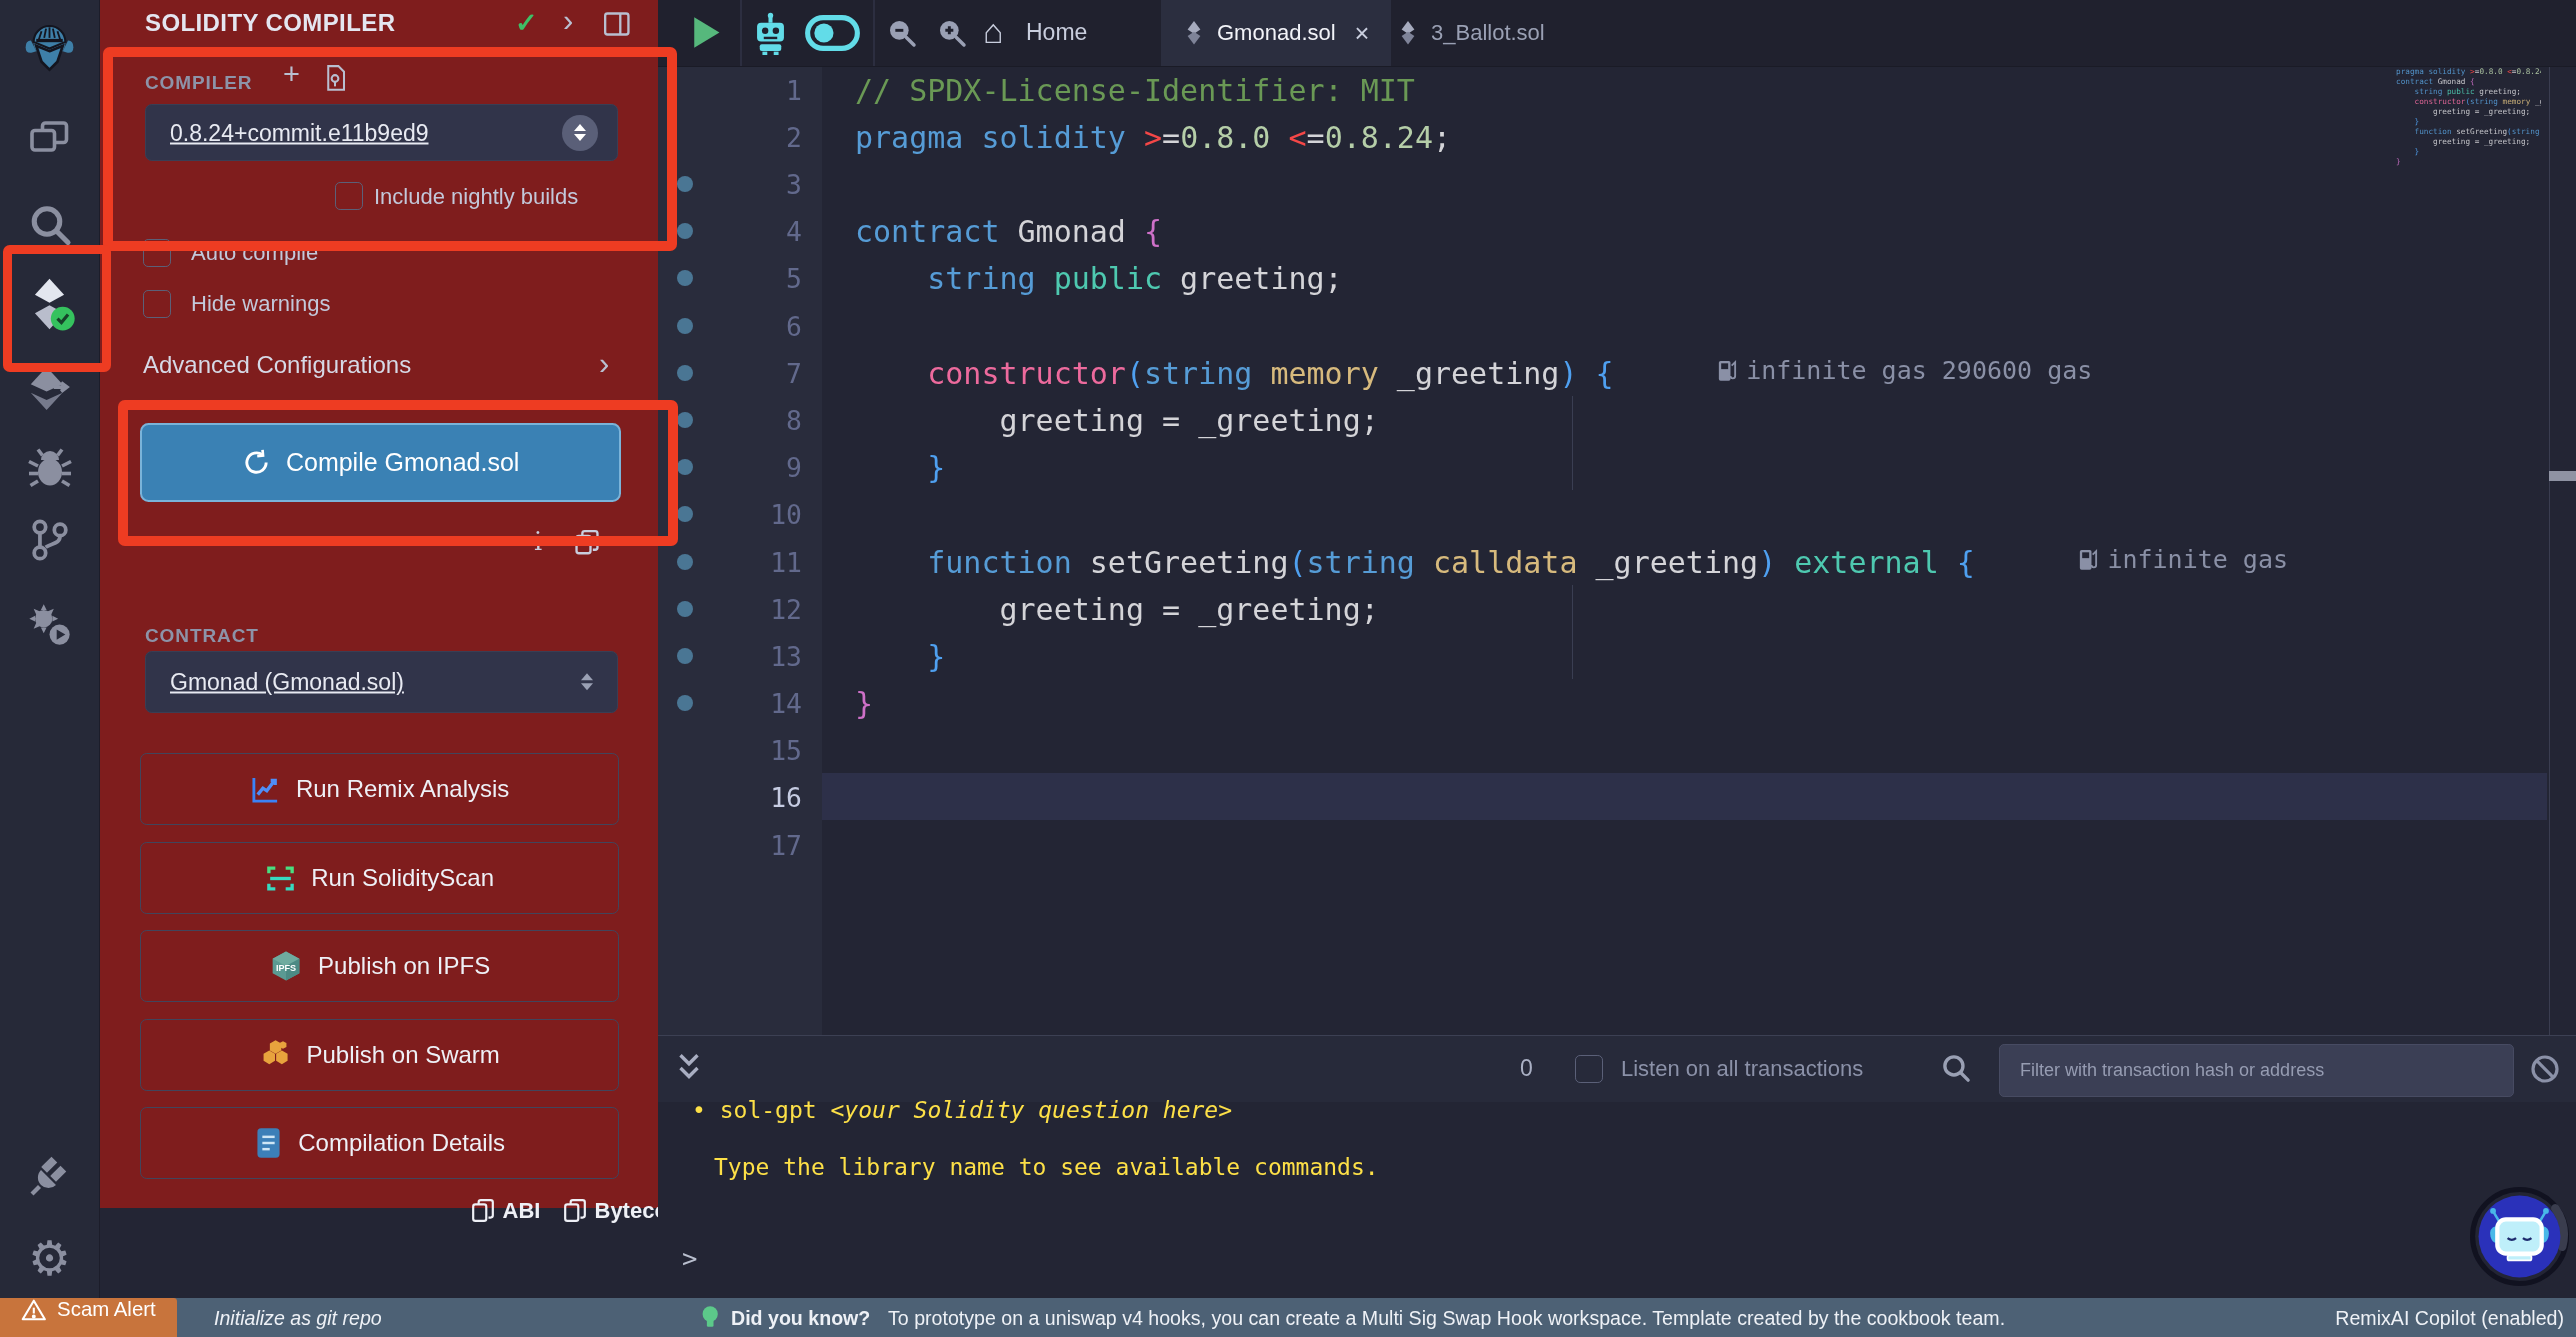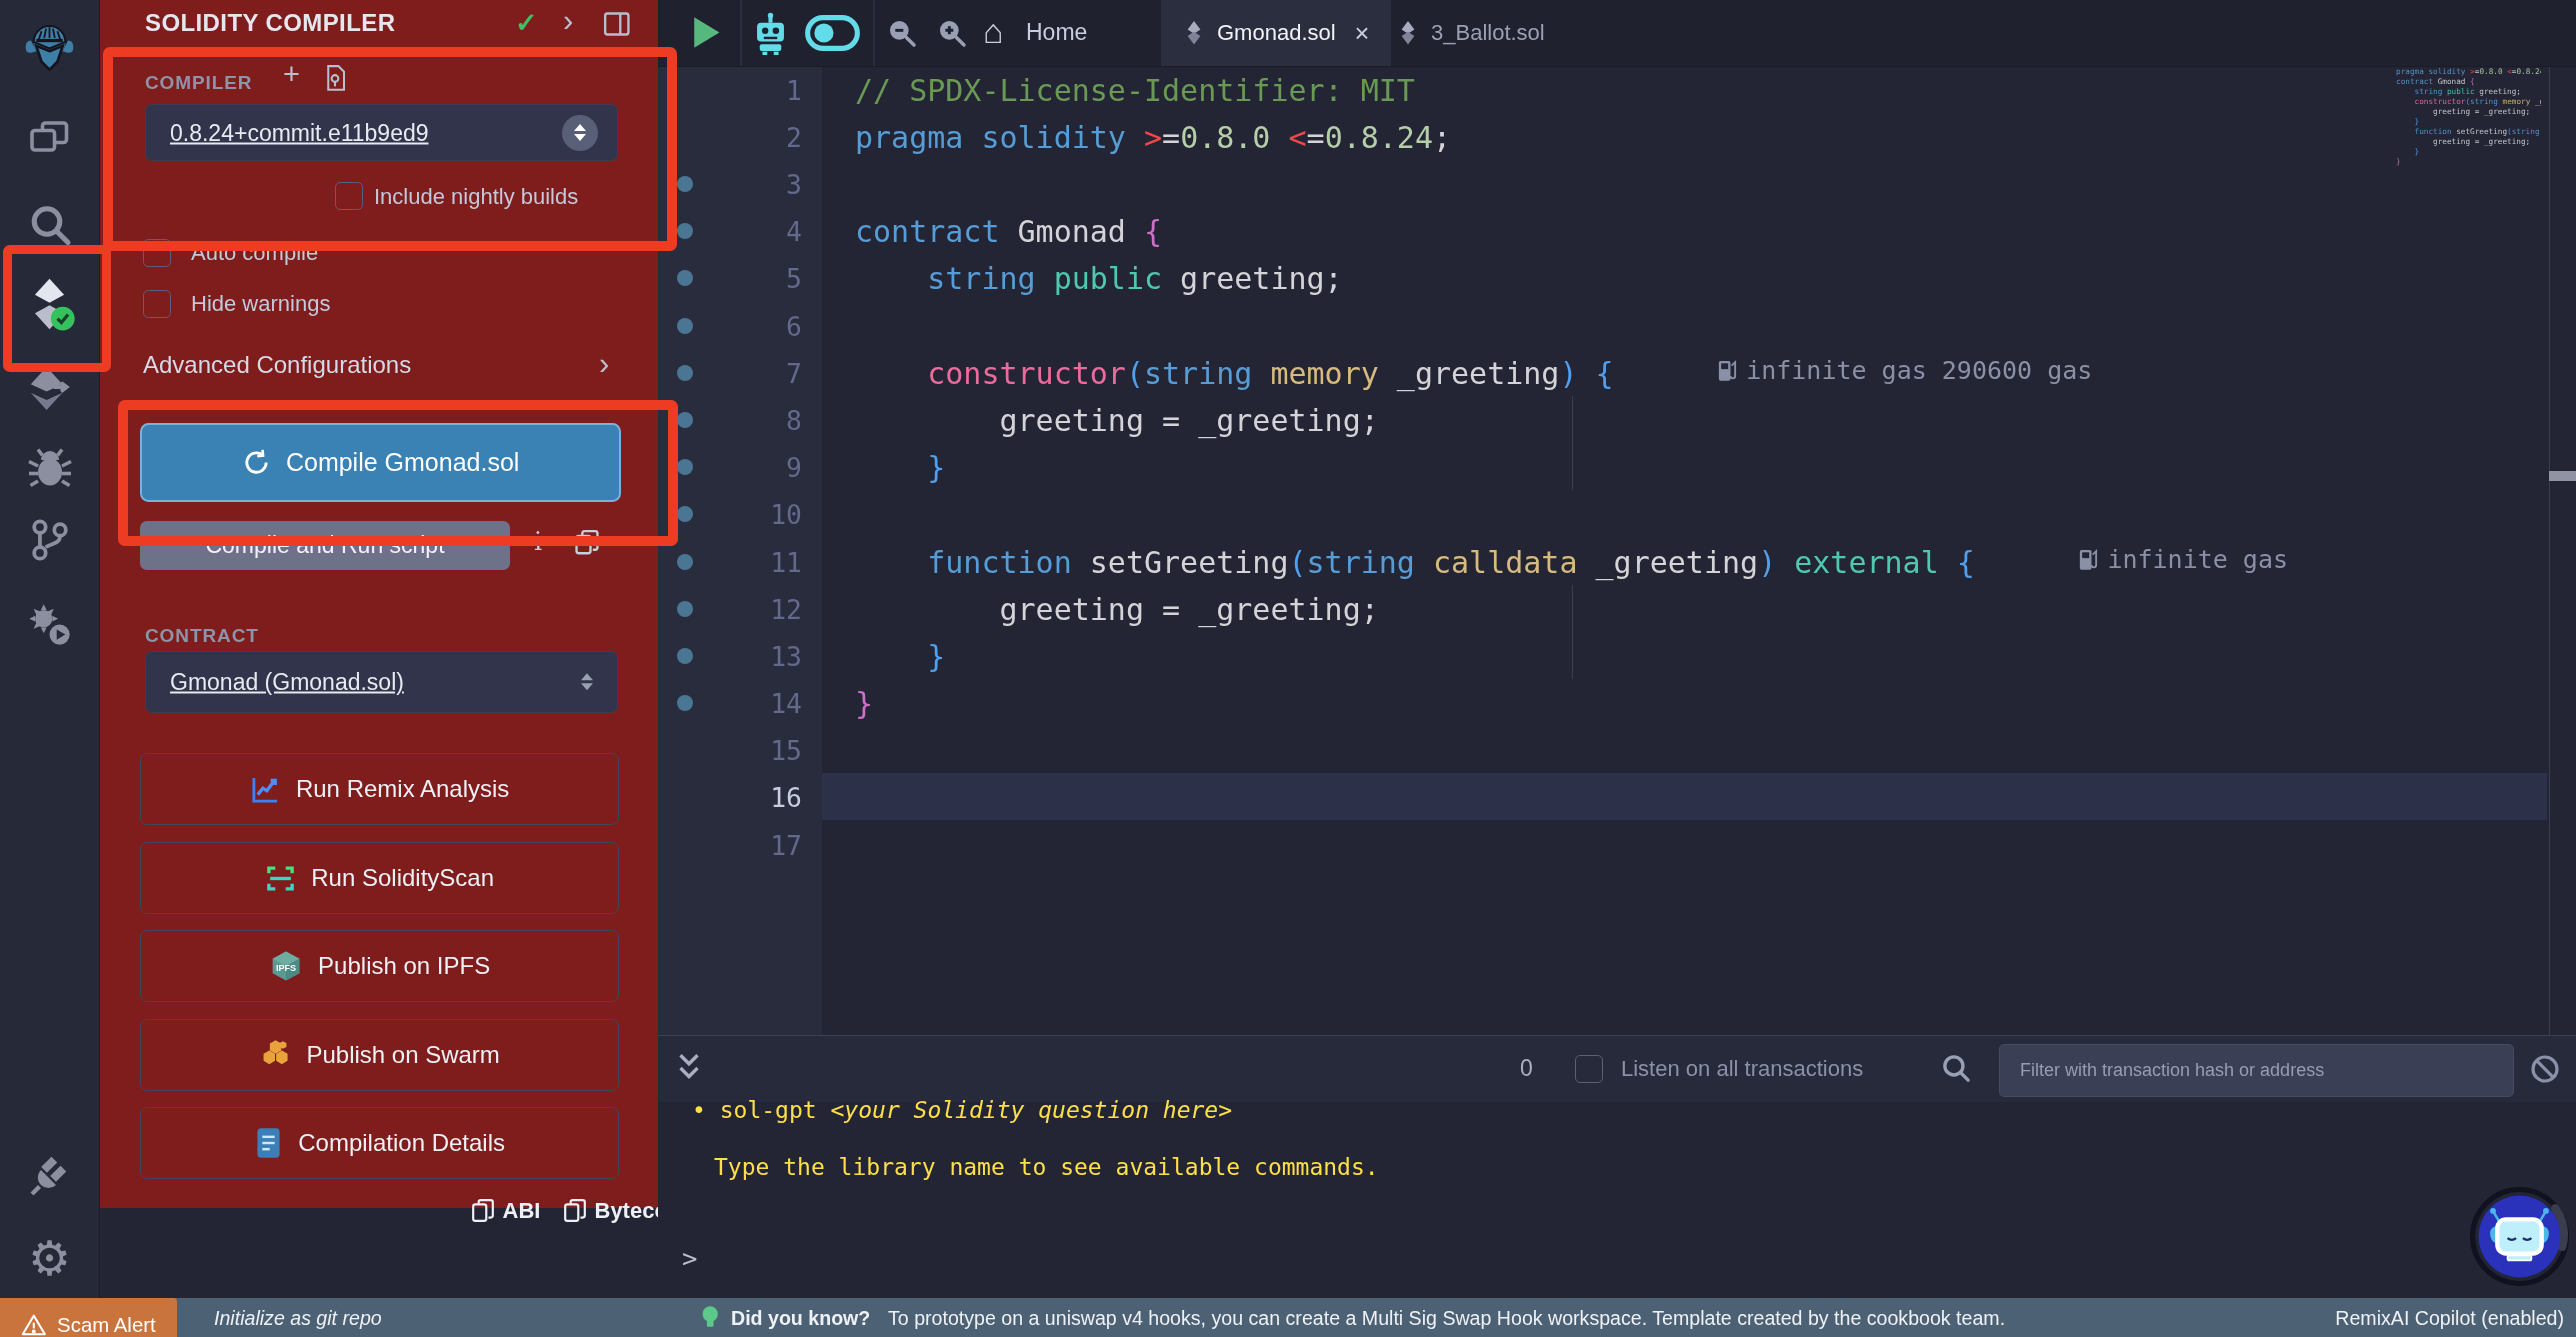--- a/index.html
+++ b/index.html
@@ -65,21 +65,21 @@
   #terminal{left:658px;top:1035px;width:1918px;height:263px;background:#232534;}
   #term-toolbar{position:absolute;left:0;top:0;width:1918px;height:66px;background:#272a3a;
                 border-top:1.7px solid #3c4053;display:flex;align-items:center;}
   #term-filter{position:absolute;left:1341px;top:7.7px;width:513px;height:51px;background:#3b3f55;border-radius:5.1px;
                border:0.9px solid #474b62;display:flex;align-items:center;}
   #term-filter span{margin-left:20px;font-size:18px;color:#969cb2;}
   .term-line{position:absolute;font-family:"DejaVu Sans Mono",monospace;font-size:23px;color:#fde047;white-space:pre;}
   
   #status-bar{left:0;top:1298px;width:2576px;height:39px;background:#4d6175;display:flex;align-items:center;}
   #scam-seg{position:absolute;left:0;top:0;width:177px;height:39px;background:#c8743c;border-radius:0 3.4px 0 0;
-            display:flex;align-items:flex-end;justify-content:center;gap:10.2px;color:#fff;font-size:20.4px;}
+            display:flex;align-items:flex-start;justify-content:center;gap:10.2px;color:#fff;font-size:20.4px;}
   .sb-text{font-size:19.6px;color:#eef1f6;}
   
   .glyph{color:#c9cede;}
   #ai-bubble{left:2470px;top:1187px;width:99px;height:99px;}
   svg{display:block;}
 </style>
 </head>
 <body>
 
 <div id="app">
@@ -219,23 +219,20 @@
     <div id="compile-btn">
       <span>
           <svg width="29" height="29" viewBox="0 0 24 24" fill="none" stroke="#fff" stroke-width="2.4">
             <path d="M20 12 a8 8 0 1 1 -3-6.2"></path>
             <path d="M17 1.5 l0.4 4.8 -4.8 0.4" stroke-width="2.2"></path>
           </svg>
         </span>
       <span>Compile Gmonad.sol</span>
     </div>
 
-    <div id="compile-run-btn">
-      <span>Compile and Run script</span>
-    </div>
     <div class="abs" style="left:434px;top:526px;font-size:25.6px;color:#c9cede;font-family:'DejaVu Serif',serif;">i</div>
     <div class="abs" style="left:475px;top:530px;">
       <svg width="24" height="25.6" viewBox="0 0 20 22" fill="none" stroke="#c9cede" stroke-width="2">
           <rect x="1" y="5" width="12" height="15" rx="2"></rect>
           <path d="M6 5 v-2 a2 2 0 0 1 2-2 h9 a2 2 0 0 1 2 2 v12 a2 2 0 0 1 -2 2 h-2"></path>
         </svg>
     </div>
 
     <div class="sp-label" style="left:45px;top:625px;">CONTRACT</div>
     <div class="sel" style="top:651px;height:60px;">

